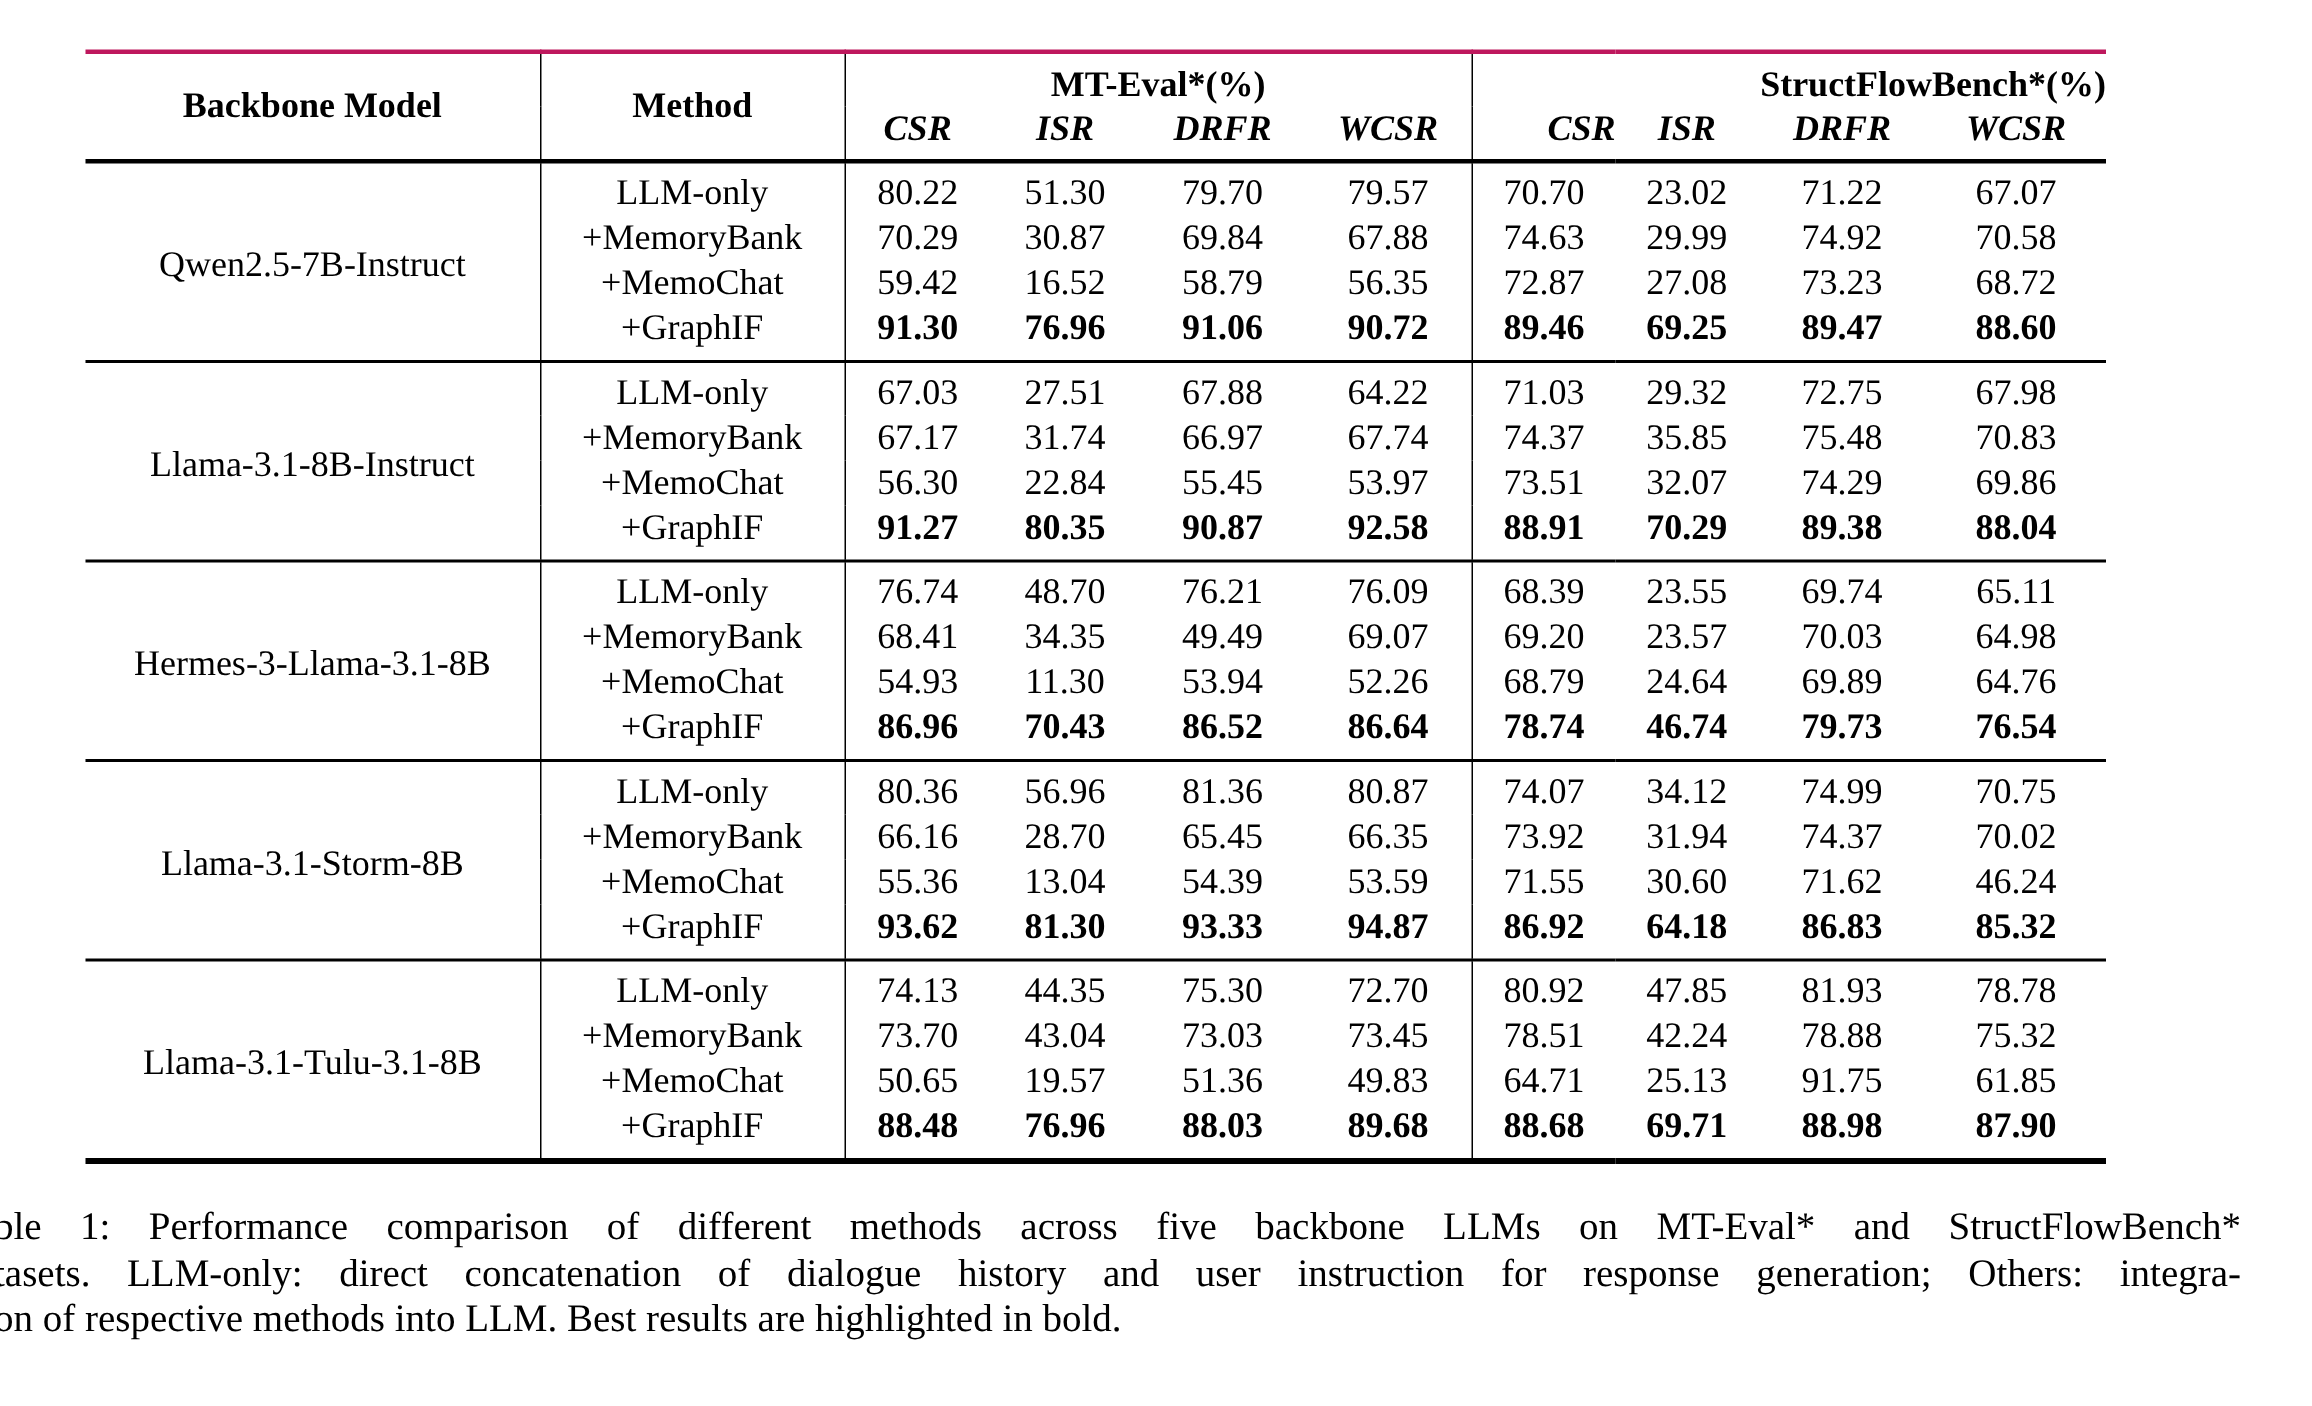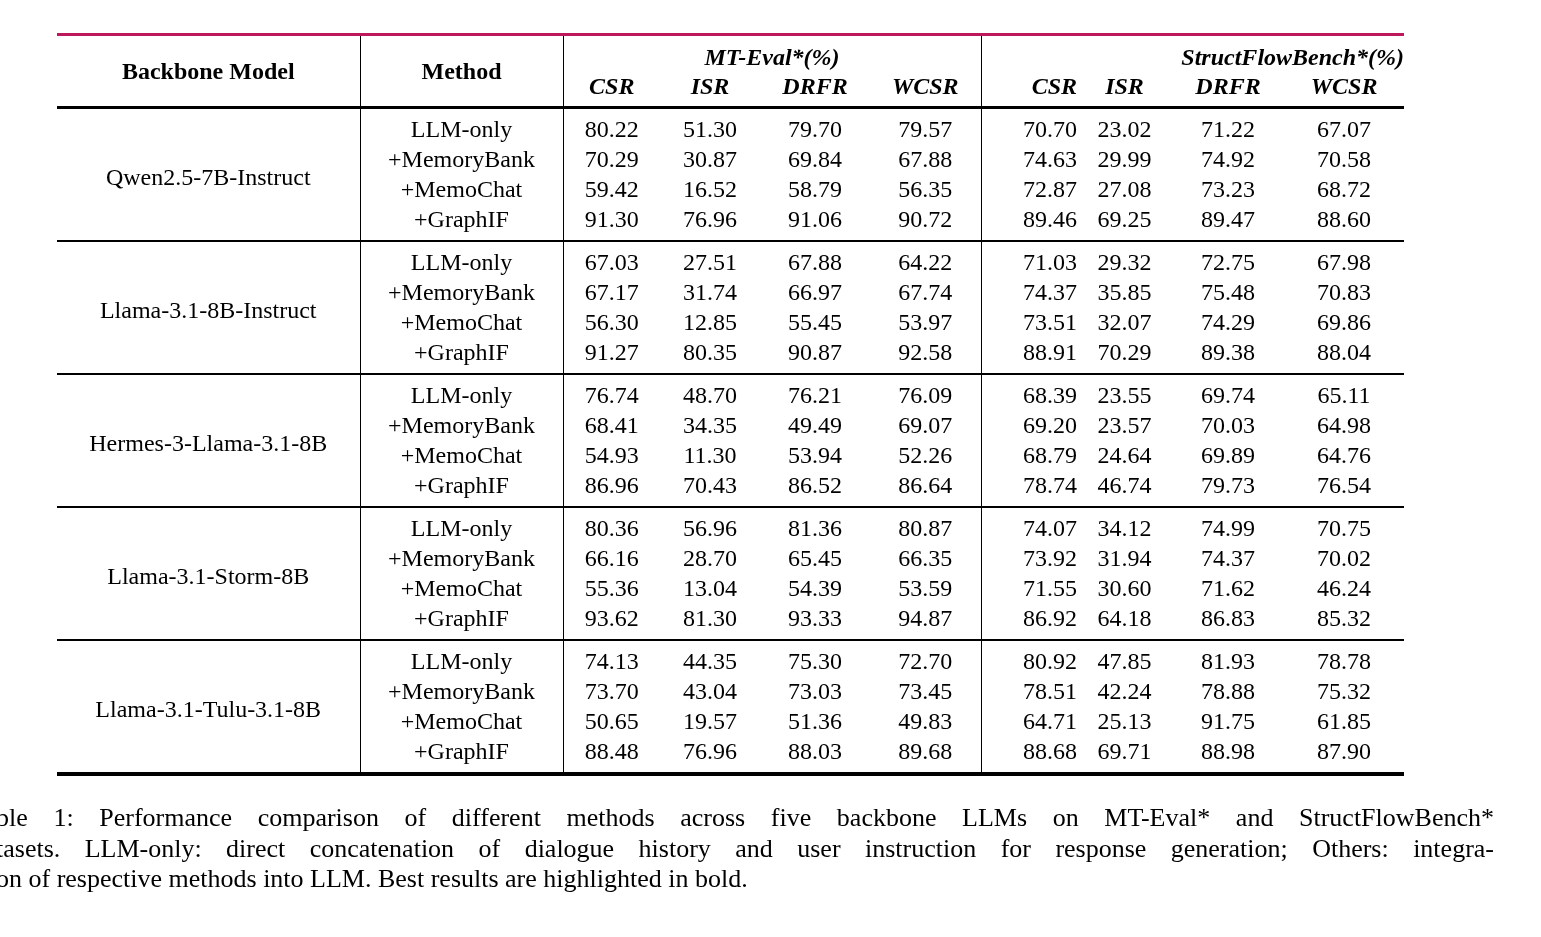--- a/index.html
+++ b/index.html
@@ -25,36 +25,36 @@
     border-bottom: 4px solid #000;
   }
   thead { border-bottom: 3px solid #000; }
   th {
     font-weight: bold;
     font-size: 24px;
     padding: 0;
     text-align: center;
     vertical-align: middle;
   }
-  th.group-h { padding-top: 7px; line-height: 28px; font-style: italic; }
+  th.group-h { padding-top: 7px; line-height: 28px; }
   th.sub-h  { line-height: 30px; padding-bottom: 5px; font-style: italic; }
   .vrule-r { border-right: 1.5px solid #000; }
   .vrule-l { border-left: 1.5px solid #000; text-align: right; }
 
   tbody.block { border-top: 2px solid #000; }
   td {
     text-align: center;
     font-size: 24px;
     line-height: 30px;
     padding: 0;
   }
   td.model  { border-right: 1.5px solid #000; vertical-align: middle; }
   td.method { border-right: 1.5px solid #000; }
-  td.grp    { border-left: 1.5px solid #000; text-align: right; }
-  td.bold   { font-weight: normal; }
+  td.grp    { border-left: 1.5px solid #000; }
+  td.bold   { font-weight: bold; }
   tbody.block tr:first-child td { padding-top: 5px; }
   tbody.block tr:last-child  td { padding-bottom: 6px; }
 
   .caption {
     margin: 27px 0 0 -4px;
     width: 1498px;
     font-size: 26px;
     line-height: 30.5px;
   }
   .cap-line { white-space: normal; }
@@ -163,21 +163,21 @@
           <td class="num">66.97</td>
           <td class="num">67.74</td>
           <td class="num grp">74.37</td>
           <td class="num">35.85</td>
           <td class="num">75.48</td>
           <td class="num">70.83</td>
         </tr>
         <tr>
           <td class="method">+MemoChat</td>
           <td class="num">56.30</td>
-          <td class="num">12.85</td>
+          <td class="num">22.84</td>
           <td class="num">55.45</td>
           <td class="num">53.97</td>
           <td class="num grp">73.51</td>
           <td class="num">32.07</td>
           <td class="num">74.29</td>
           <td class="num">69.86</td>
         </tr>
         <tr>
           <td class="method">+GraphIF</td>
           <td class="num bold">91.27</td>

